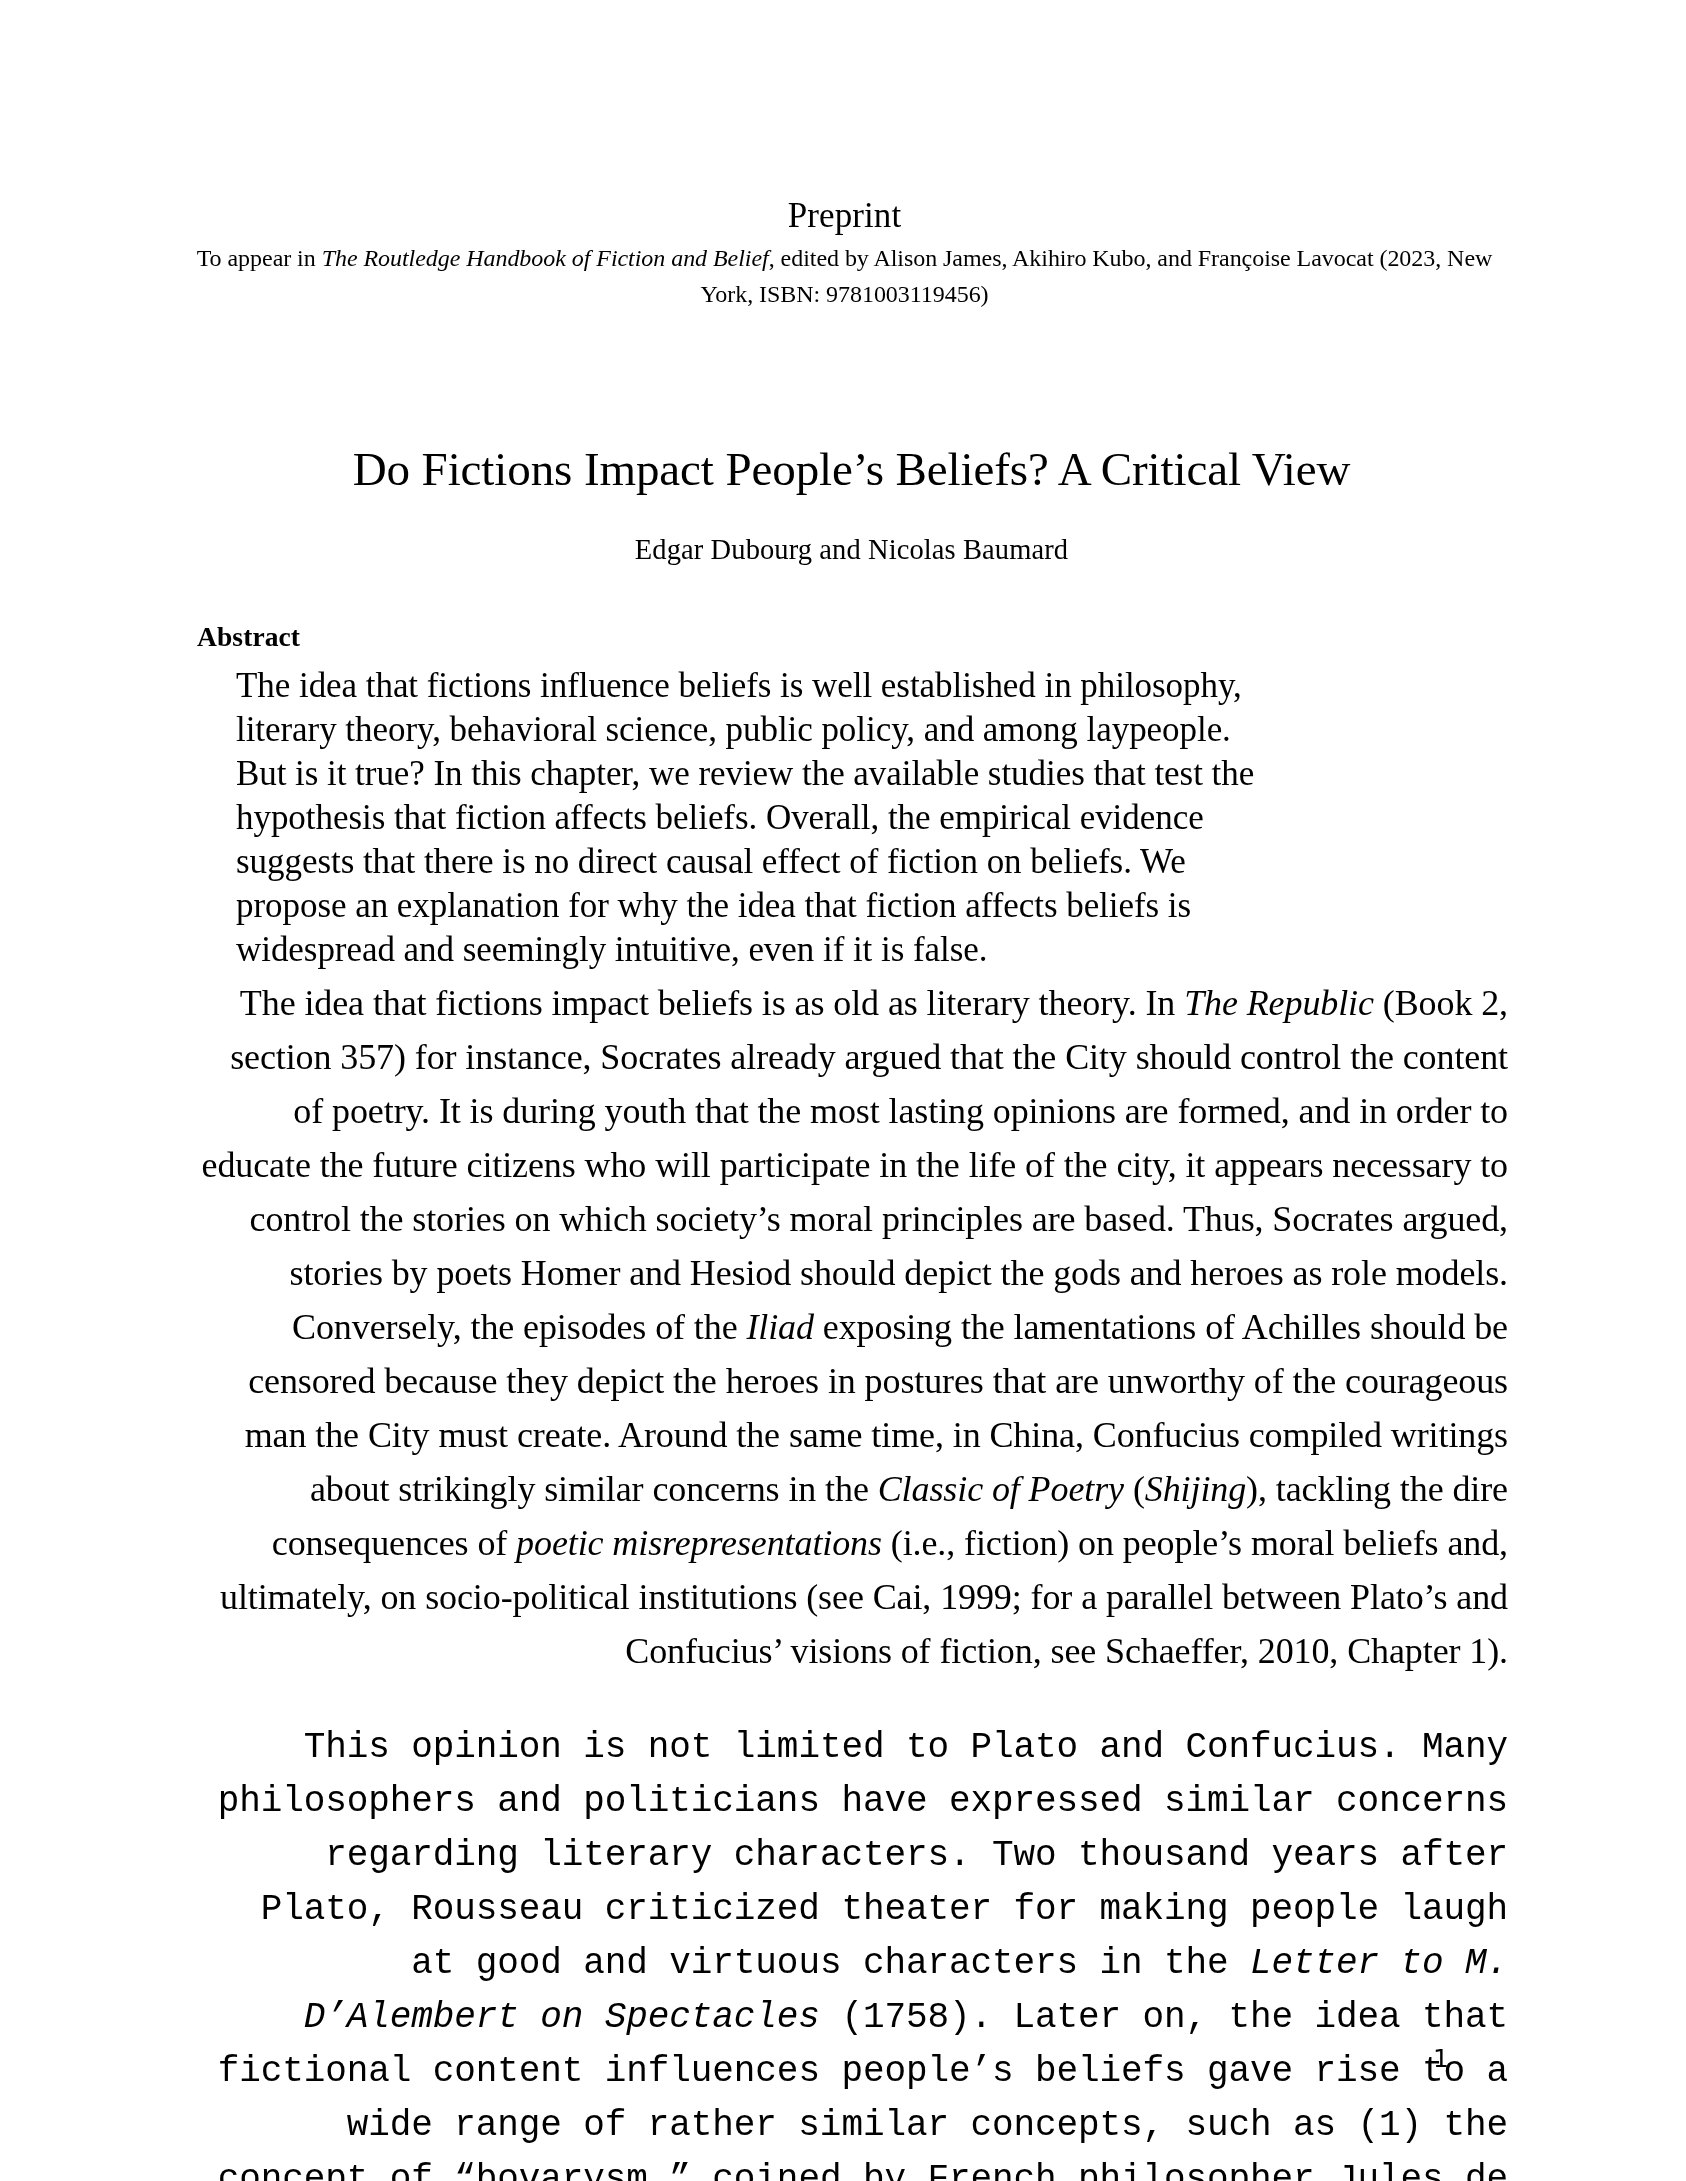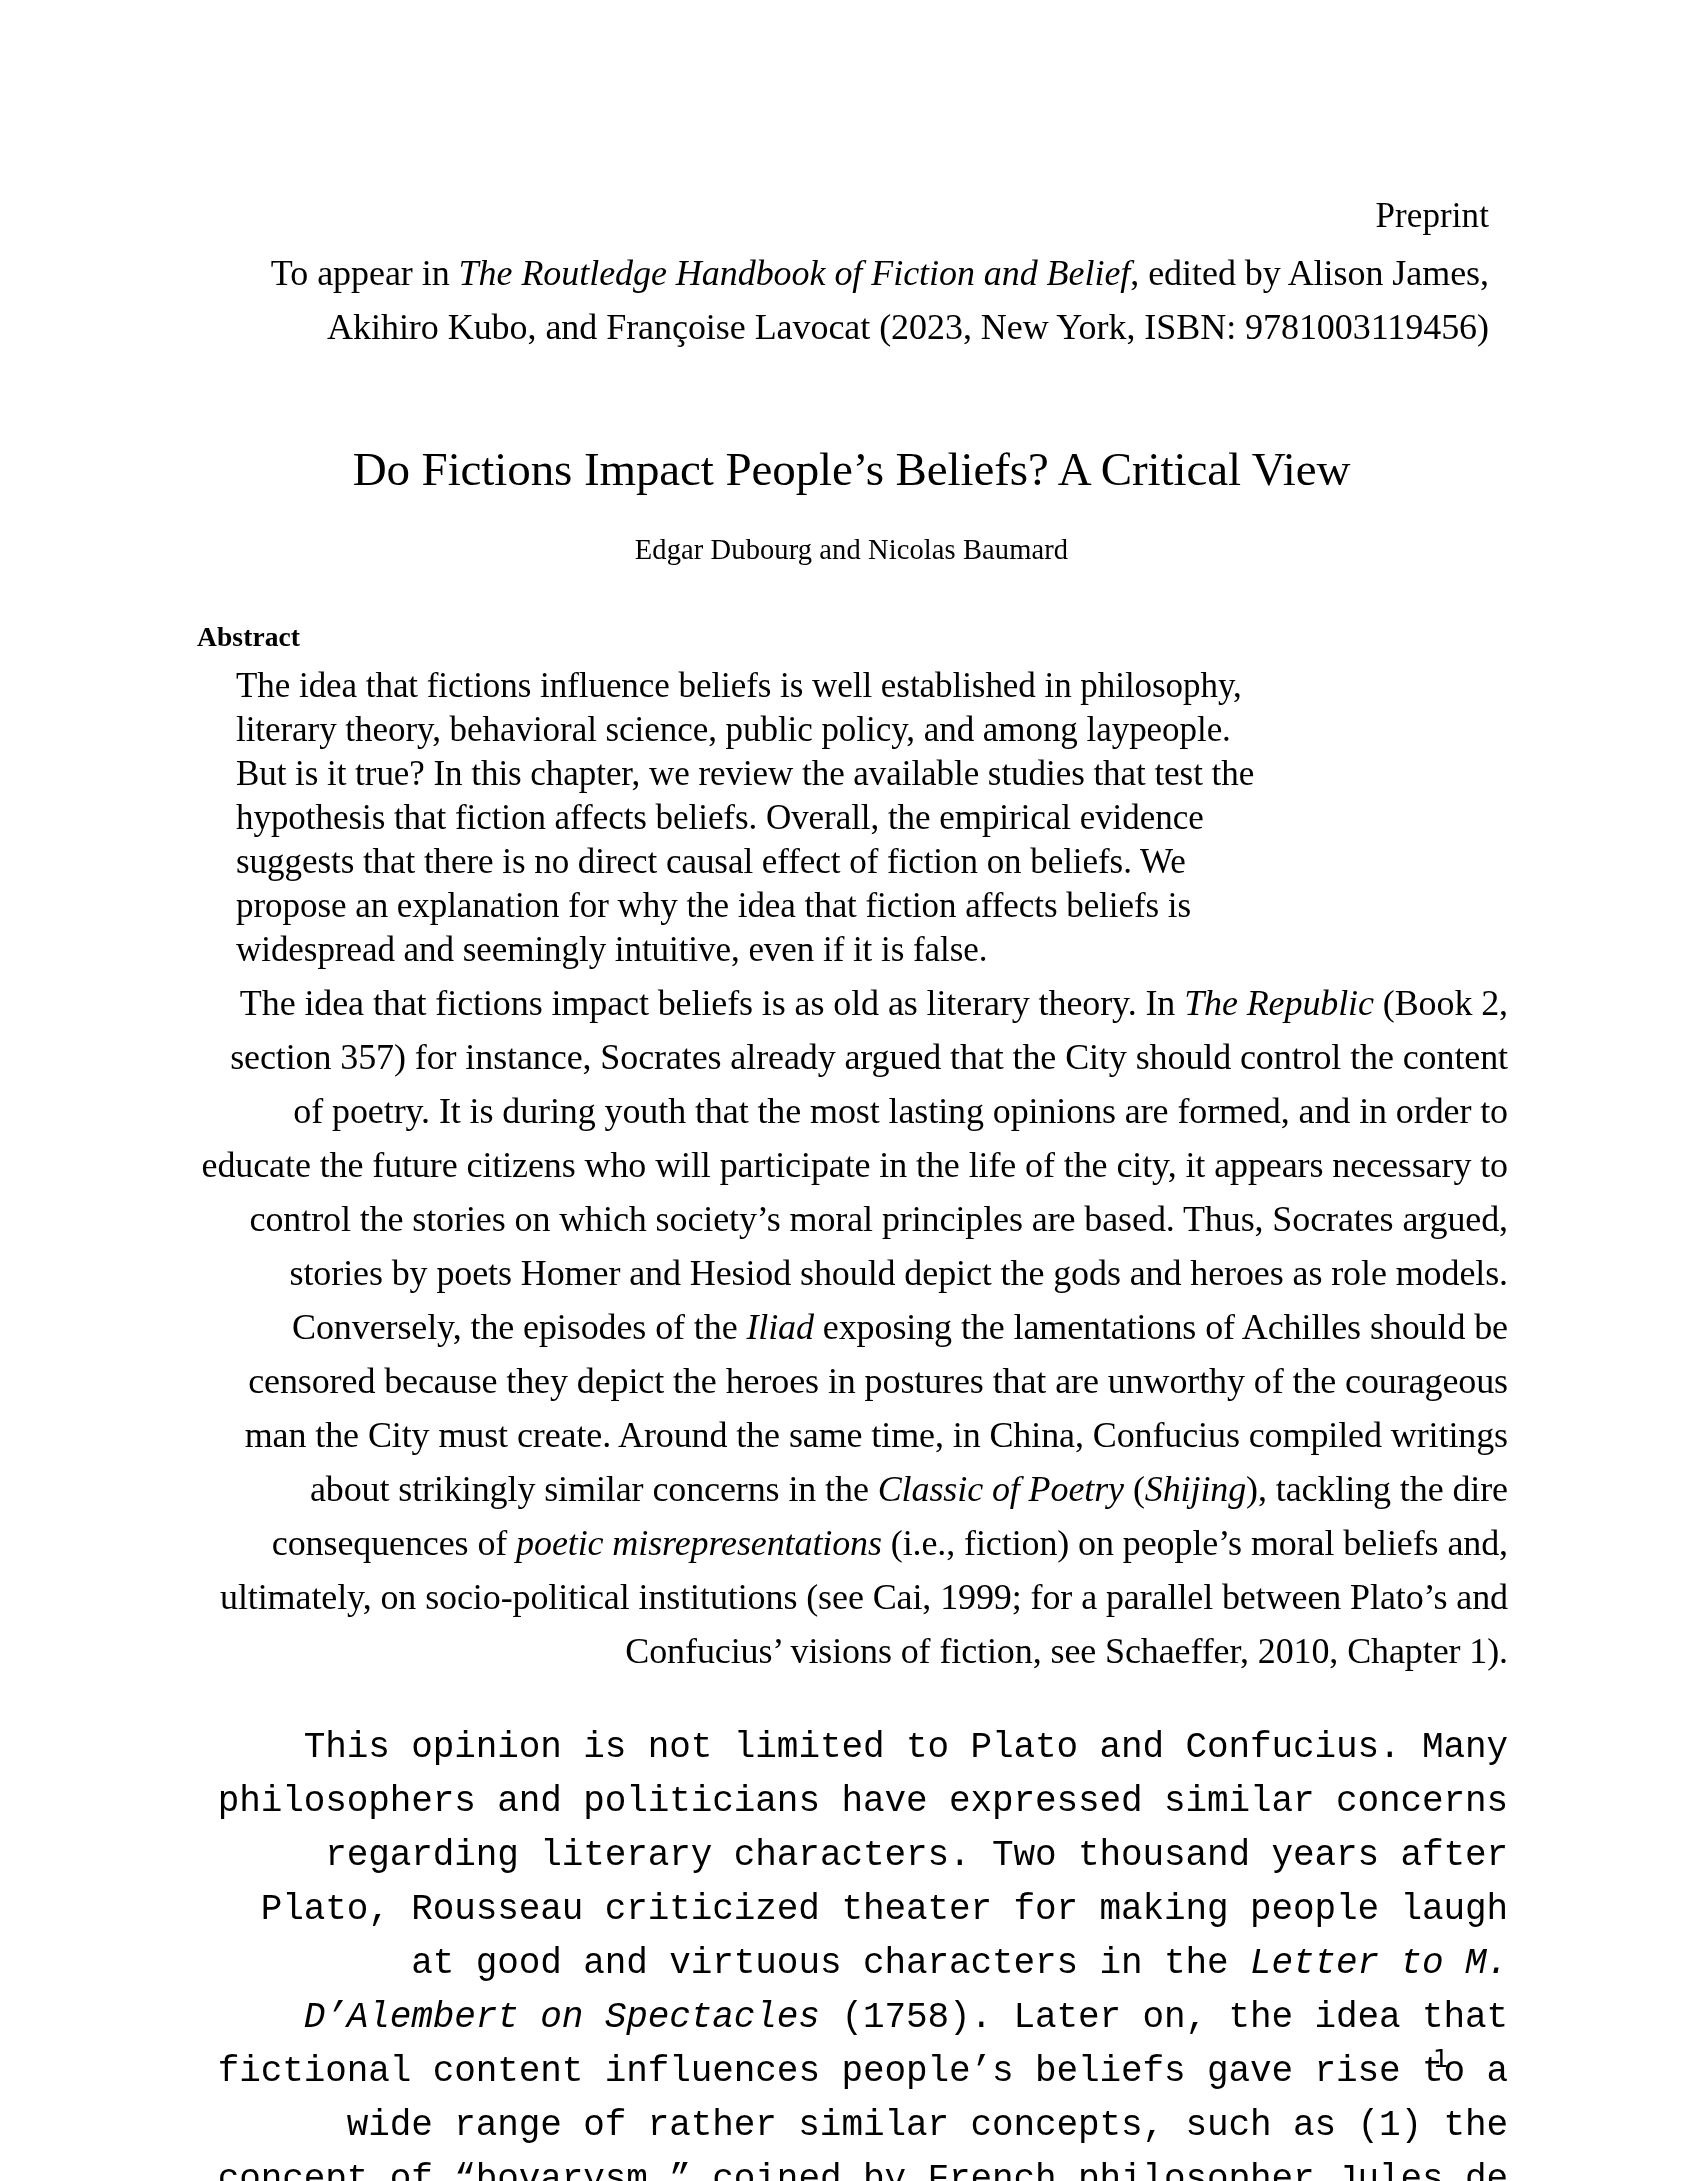--- a/index.html
+++ b/index.html
@@ -23,35 +23,35 @@
     top: 0;
     width: 1686px;
     height: 2182px;
     background: #fff;
     overflow: hidden;
   }
 
   
   .header-block {
     position: absolute;
-    left: 180px;
+    left: 190px;
     top: 195px;
     width: 1309px;
-    text-align: right;
+    text-align: center;
   }
   .preprint-label {
     font-size: 35px;
     line-height: 1.18;
     font-weight: 400;
     letter-spacing: 0.1px;
   }
   .venue-line {
-    font-size: 36px;
+    font-size: 24px;
     line-height: 1.50;
-    margin-top: 10px;
+    margin-top: 4px;
     letter-spacing: -0.05px;
   }
   .venue-line i { font-style: italic; }
 
   
   .doc-title {
     position: absolute;
     left: 197px;
     top: 410px;
     width: 1309px;

